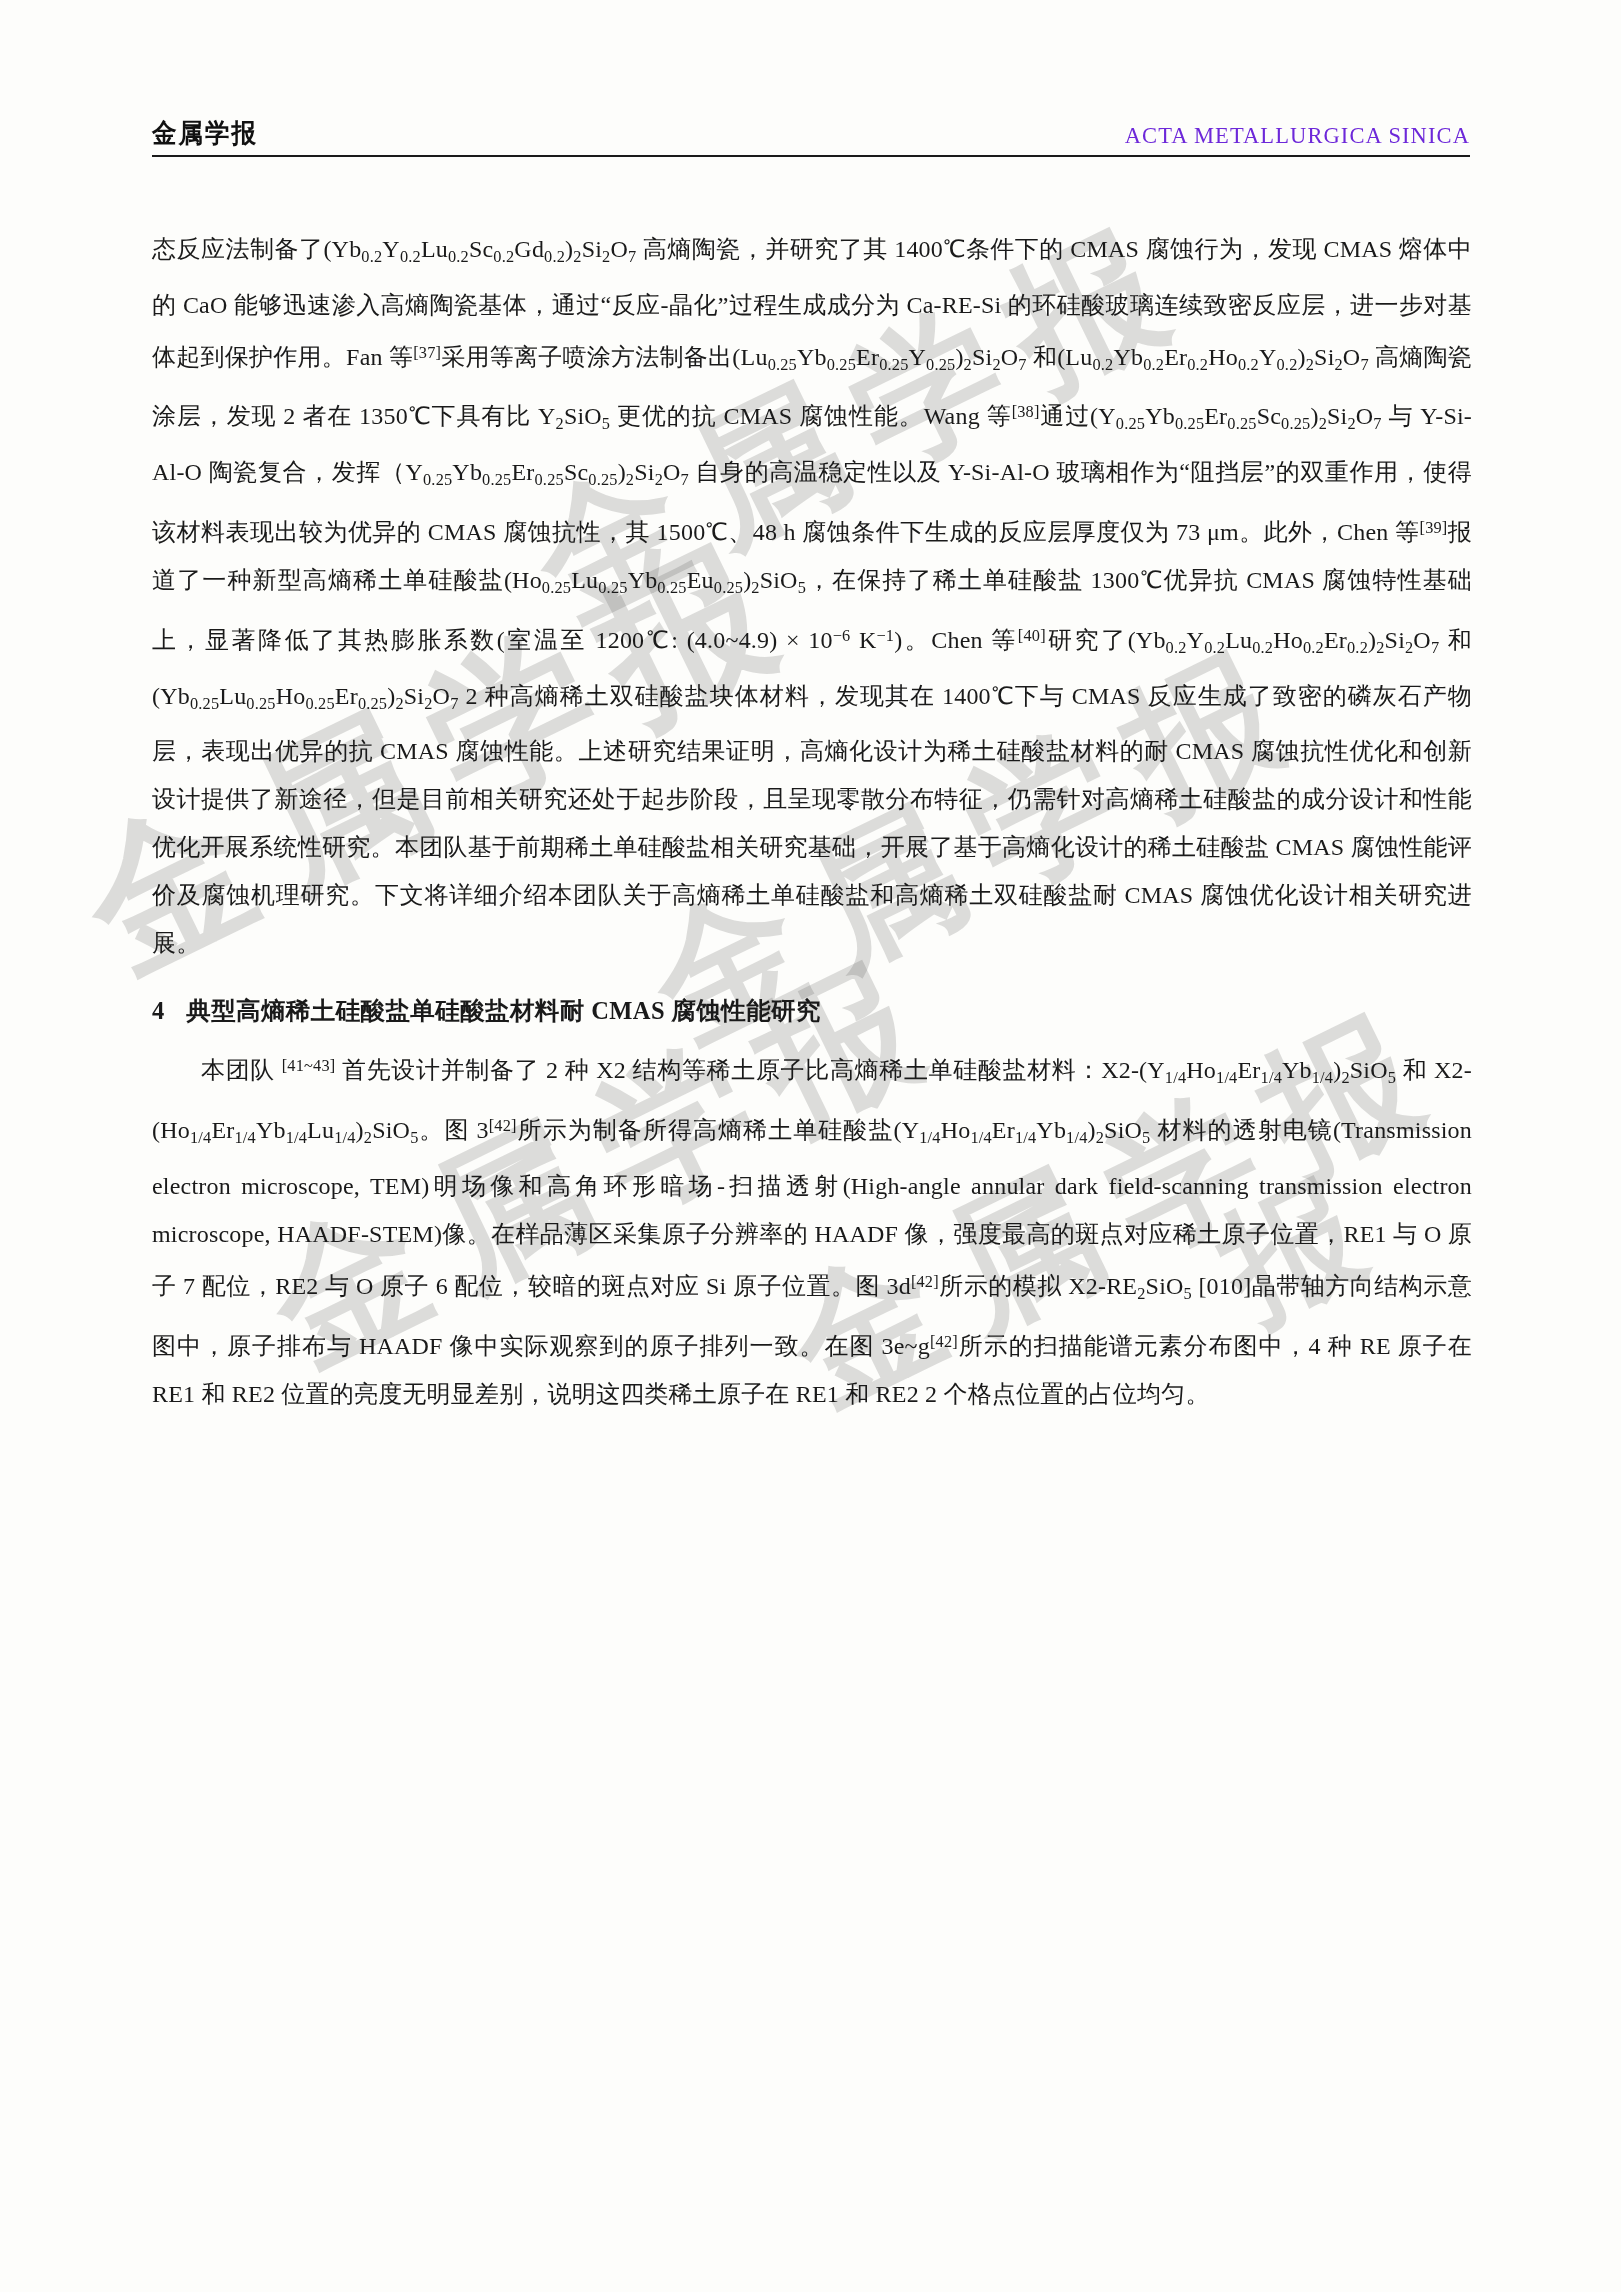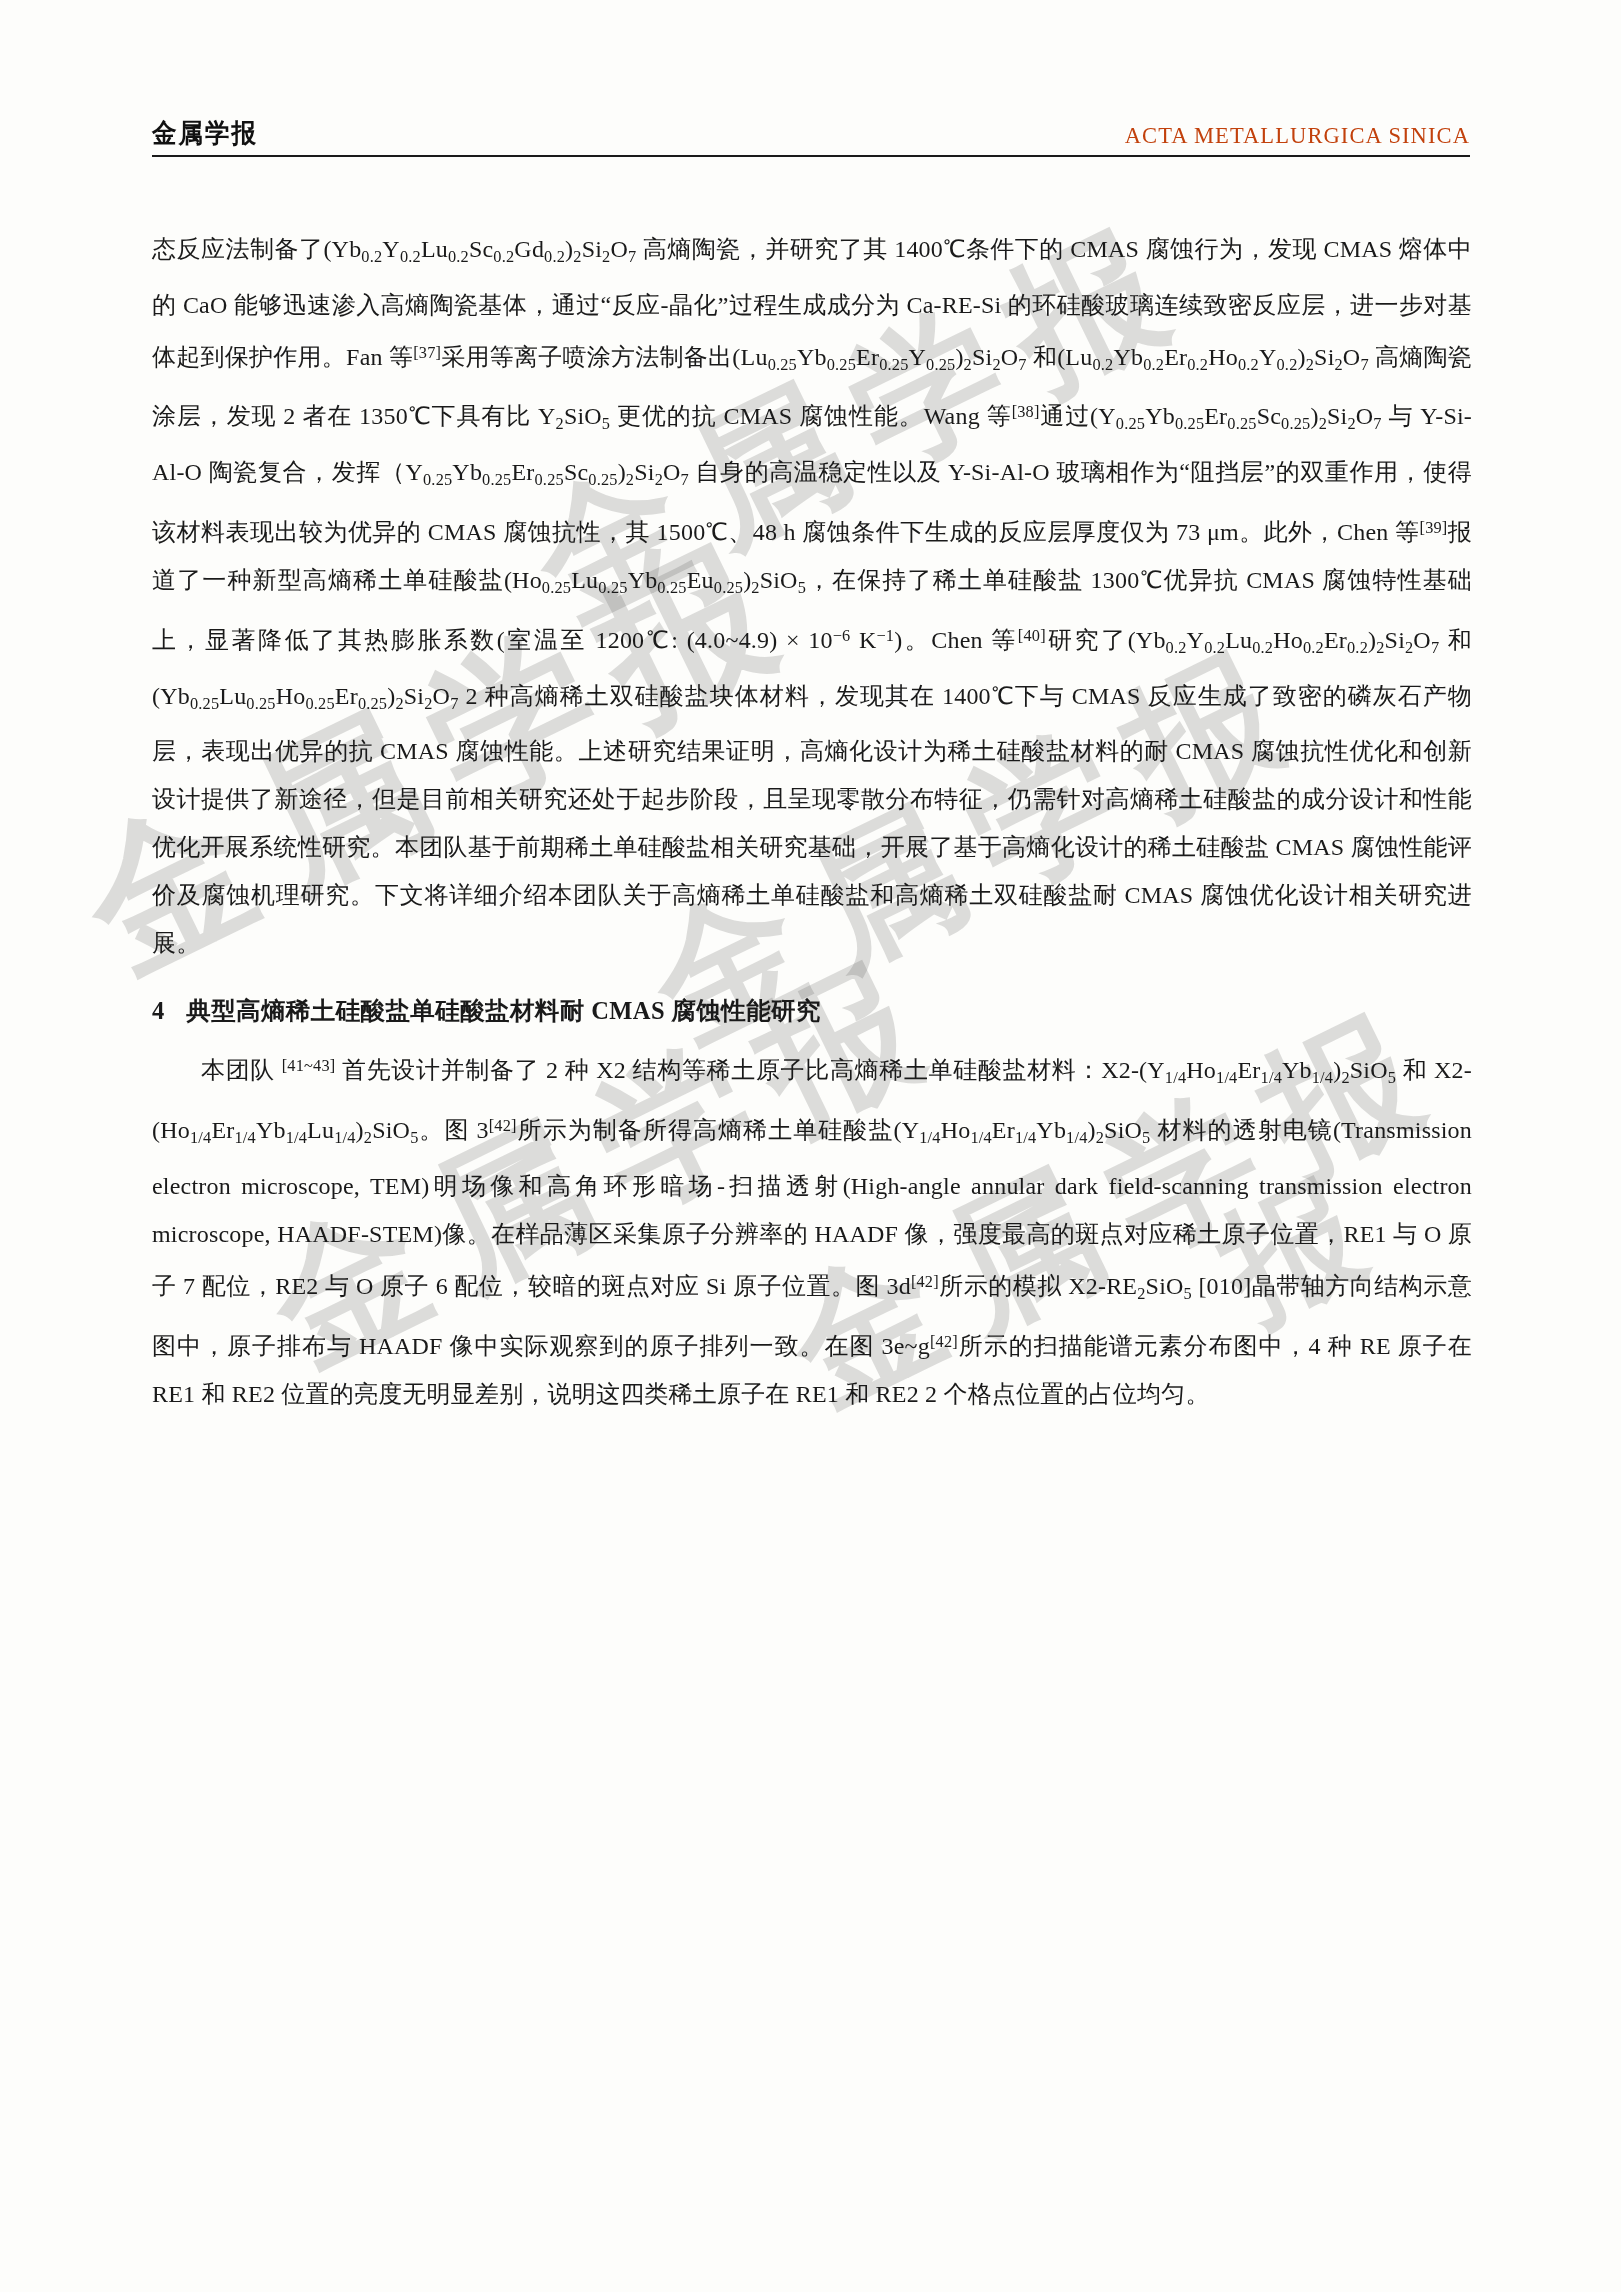--- a/index.html
+++ b/index.html
@@ -34,21 +34,21 @@
     letter-spacing: 2px;
     color: #111;
     padding-bottom: 2px;
     transform: scaleY(1.08);
     transform-origin: bottom left;
   }
   .journal-en {
     font-family: "Liberation Serif", serif;
     font-size: 22.5px;
     letter-spacing: 1.1px;
-    color: #c2410c;
+    color: #6d28d9;
     padding-bottom: 3.9px;
   }
   .header-rule {
     position: absolute;
     left: 152px;
     top: 155px;
     width: 1318px;
     height: 2px;
     background: #1a1a1a;
   }

